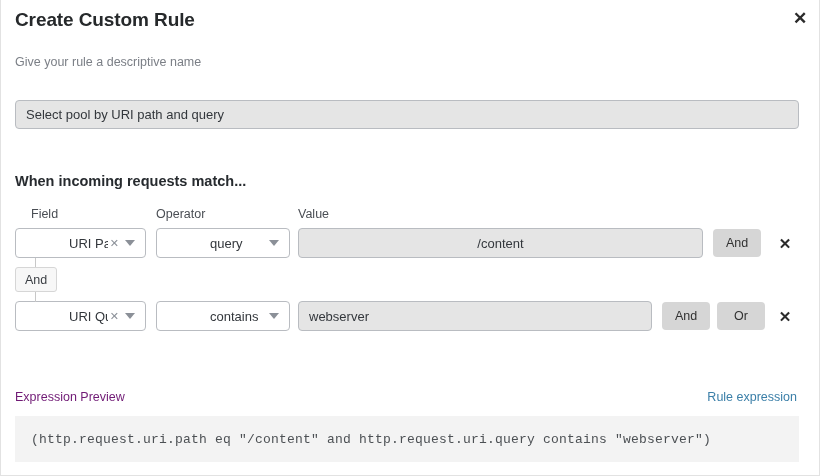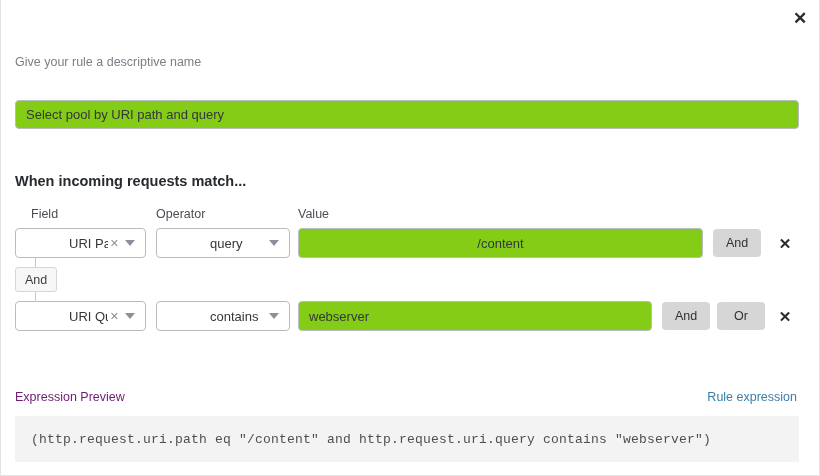--- a/index.html
+++ b/index.html
@@ -62,21 +62,21 @@
     top: 51px;
   }
   .rule-name-block .sub {
     margin-top: 4px;
   }
   .text-input {
     position: absolute;
     box-sizing: border-box;
     border: 1px solid #b9bcc1;
     border-radius: 4px;
-    background: #84cc16;
+    background: #e5e5e5;
     font-family: "Liberation Sans", sans-serif;
     font-size: 13px;
     color: #33373c;
     padding: 0 10px;
     outline: none;
   }
   #rule-name-input {
     left: 14px;
     top: 100px;
     width: 784px;
@@ -261,20 +261,21 @@
     padding-left: 16px;
     white-space: nowrap;
     letter-spacing: 0.2px;
   }
 </style>
 </head>
 <body>
 
 <div class="dialog">
 
+  <div class="title">Create Custom Rule</div>
 
   <div class="close-btn">✕</div>
 
   <div class="rule-name-block">
     <div class="label-muted sub">Give your rule a descriptive name</div>
   </div>
 
   <input class="text-input" id="rule-name-input" type="text" value="Select pool by URI path and query" style="">
 
   <div class="section-head">When incoming requests match...</div>

